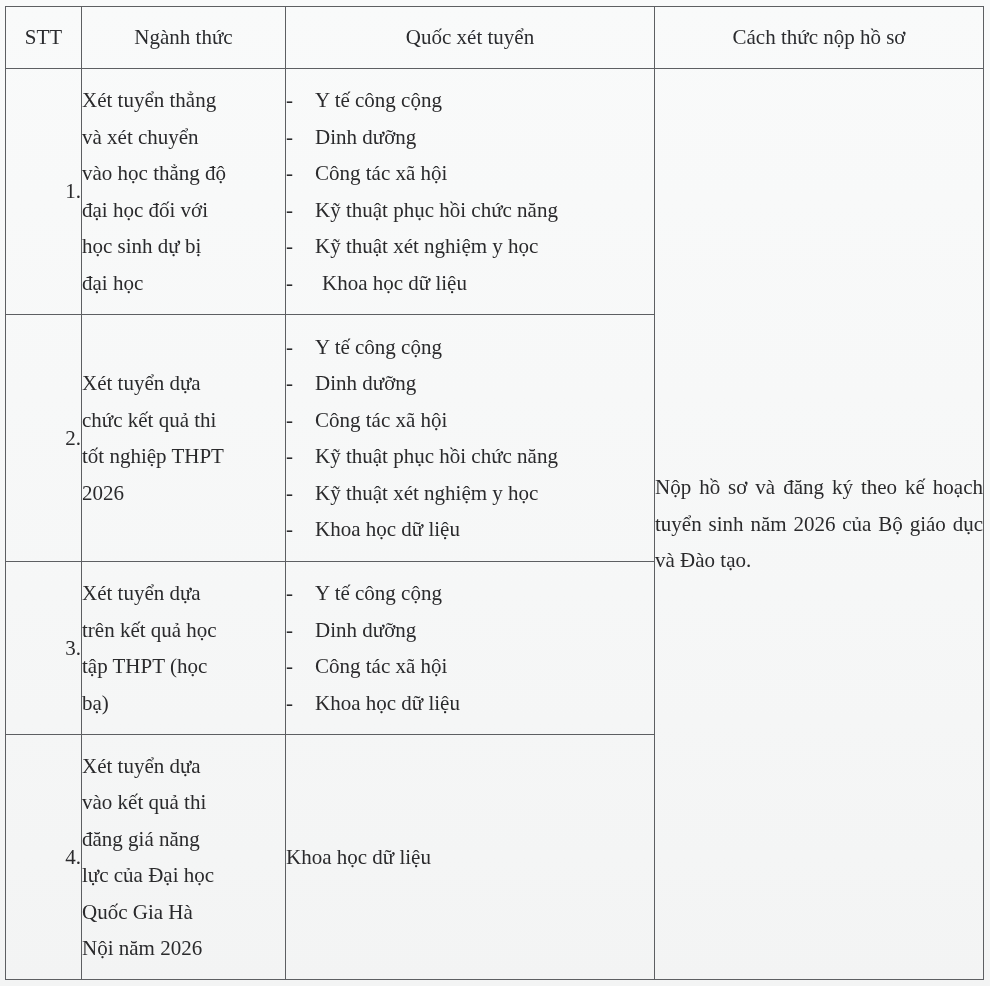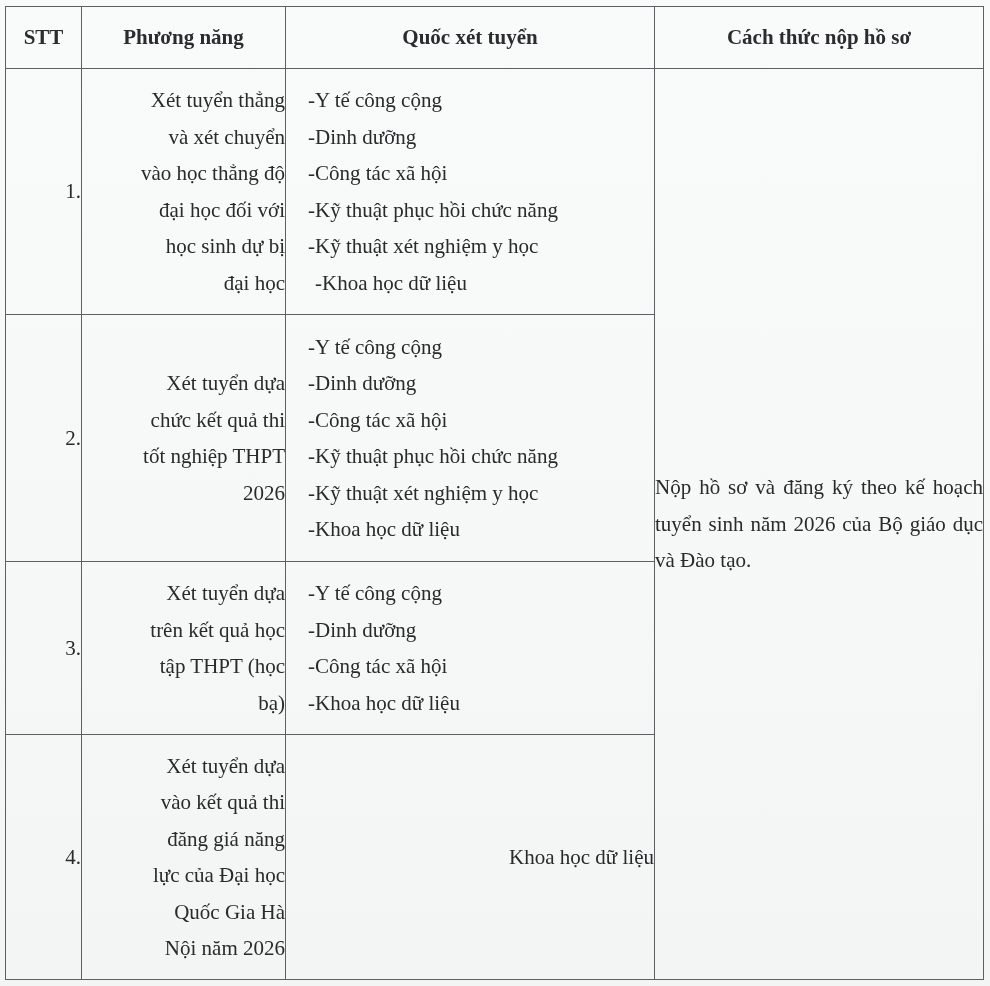--- a/index.html
+++ b/index.html
@@ -28,30 +28,29 @@
       width: 978px;
       border-collapse: collapse;
       table-layout: fixed;
     }
     table.admission td, table.admission th {
       border: 1.5px solid #5d5f62;
       padding: 0;
       vertical-align: middle;
     }
     th {
-      font-weight: bold;
+      font-weight: normal;
       font-size: 21px;
       height: 61px;
       text-align: center;
       color: #2b2c2f;
     }
     td {
       font-size: 21px;
       line-height: 36.5px;
-      text-align: right;
     }
     .col-stt { width: 76px; }
     .col-method { width: 204px; }
     .col-major { width: 369px; }
     .col-submit { width: 329px; }
 
     td.stt {
       text-align: right;
       padding-right: 6px;
     }
@@ -99,21 +98,21 @@
   <table class="admission">
     <colgroup>
       <col class="col-stt">
       <col class="col-method">
       <col class="col-major">
       <col class="col-submit">
     </colgroup>
     <thead>
       <tr>
         <th>STT</th>
-        <th>Phương năng</th>
+        <th>Ngành thức</th>
         <th>Quốc xét tuyển</th>
         <th>Cách thức nộp hồ sơ</th>
       </tr>
     </thead>
     <tbody>
 
       <tr class="r1">
         <td class="stt">1.</td>
         <td class="method">
           <div>Xét tuyển thẳng</div>

